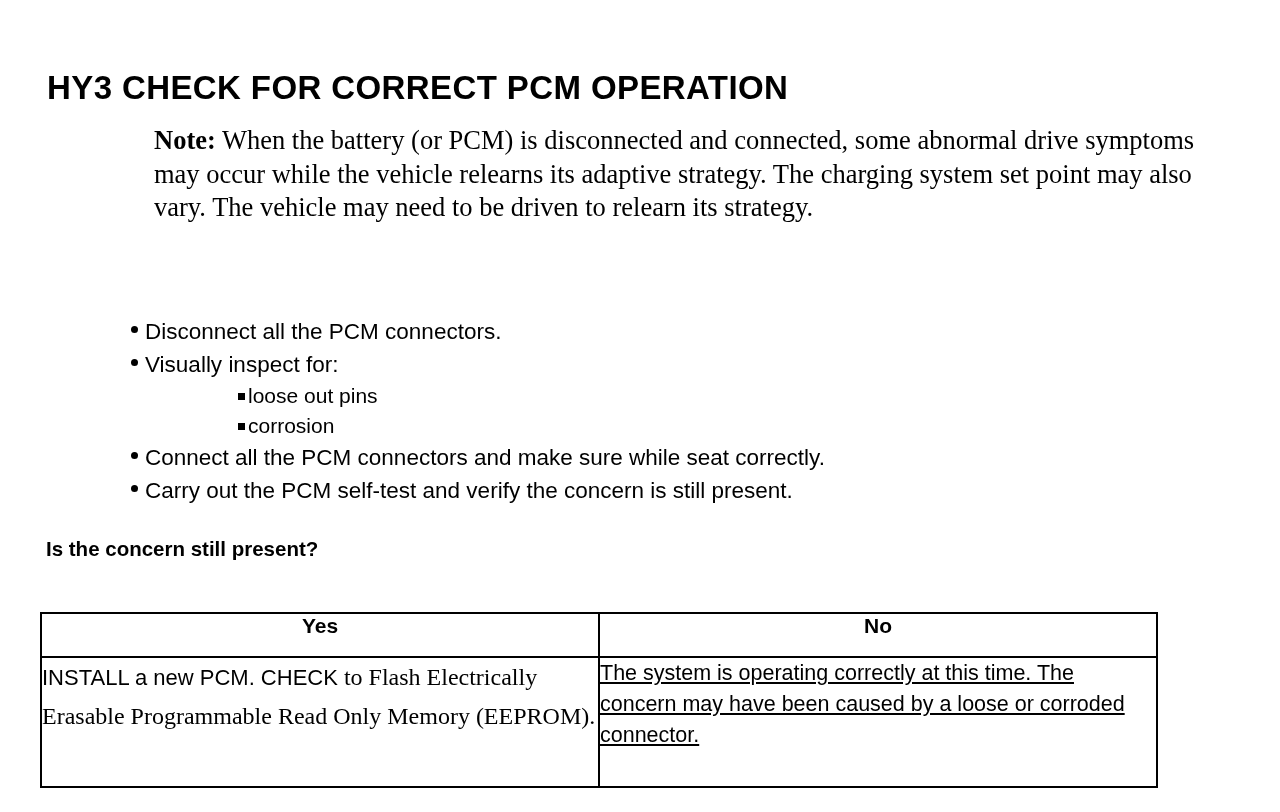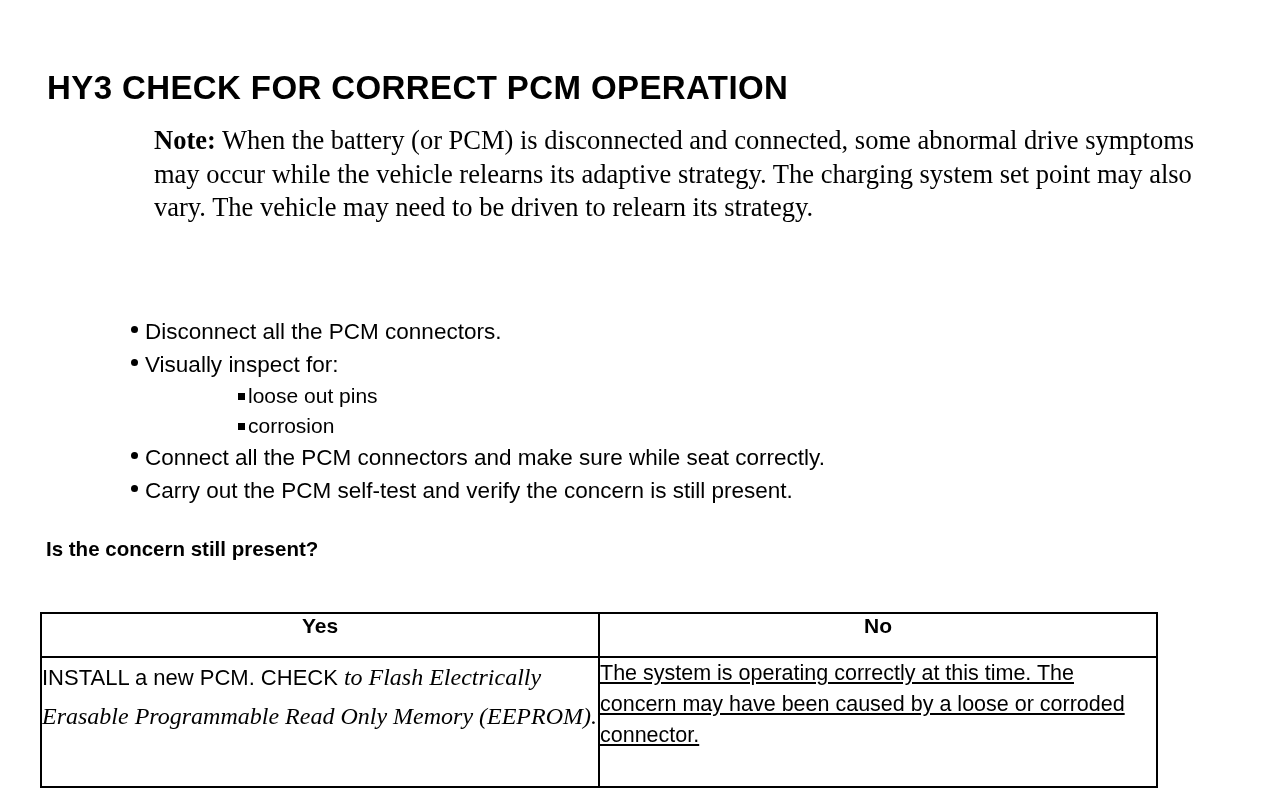--- a/index.html
+++ b/index.html
@@ -159,21 +159,20 @@
     font-family: "Liberation Serif", serif;
     font-size: 24px;
     line-height: 38px;
   }
   .seg-sans {
     font-family: "Liberation Sans", sans-serif;
     font-size: 22px;
   }
   .seg-serif {
     font-family: "Liberation Serif", serif;
-    font-style: italic;
   }
 </style>
 </head>
 <body>
 
 <div class="page">
 
   <h1 class="doc-title">HY3 CHECK FOR CORRECT PCM OPERATION</h1>
 
   <div class="note-block">

